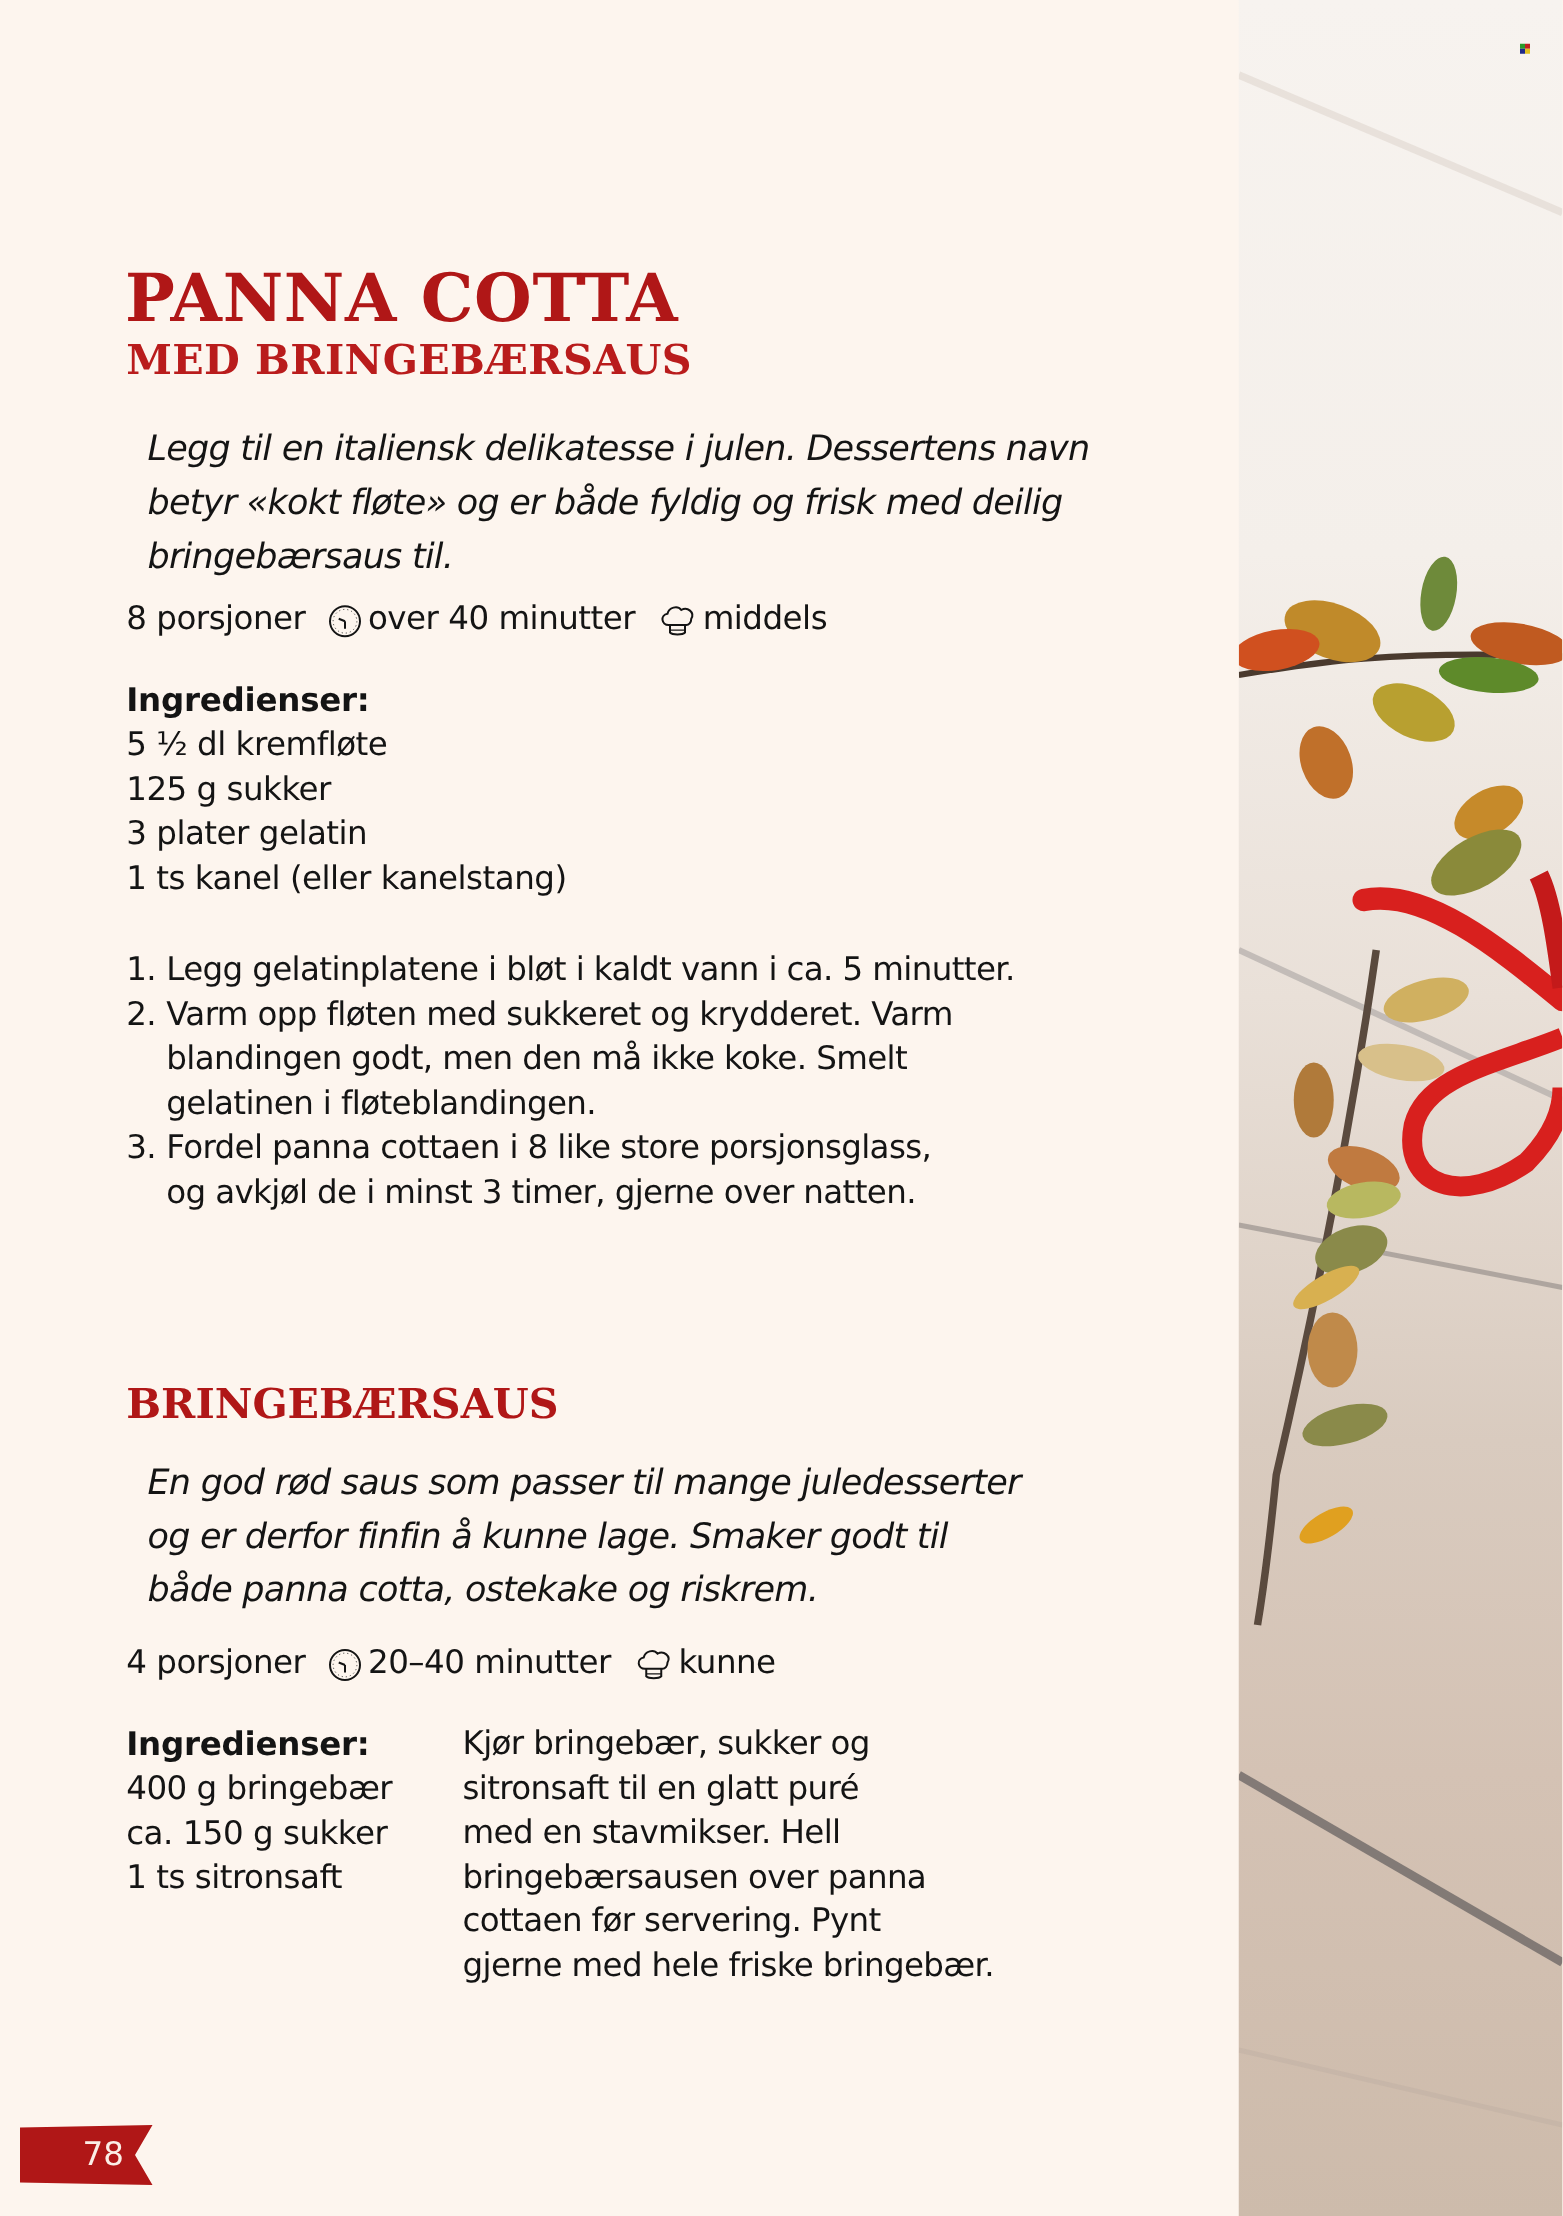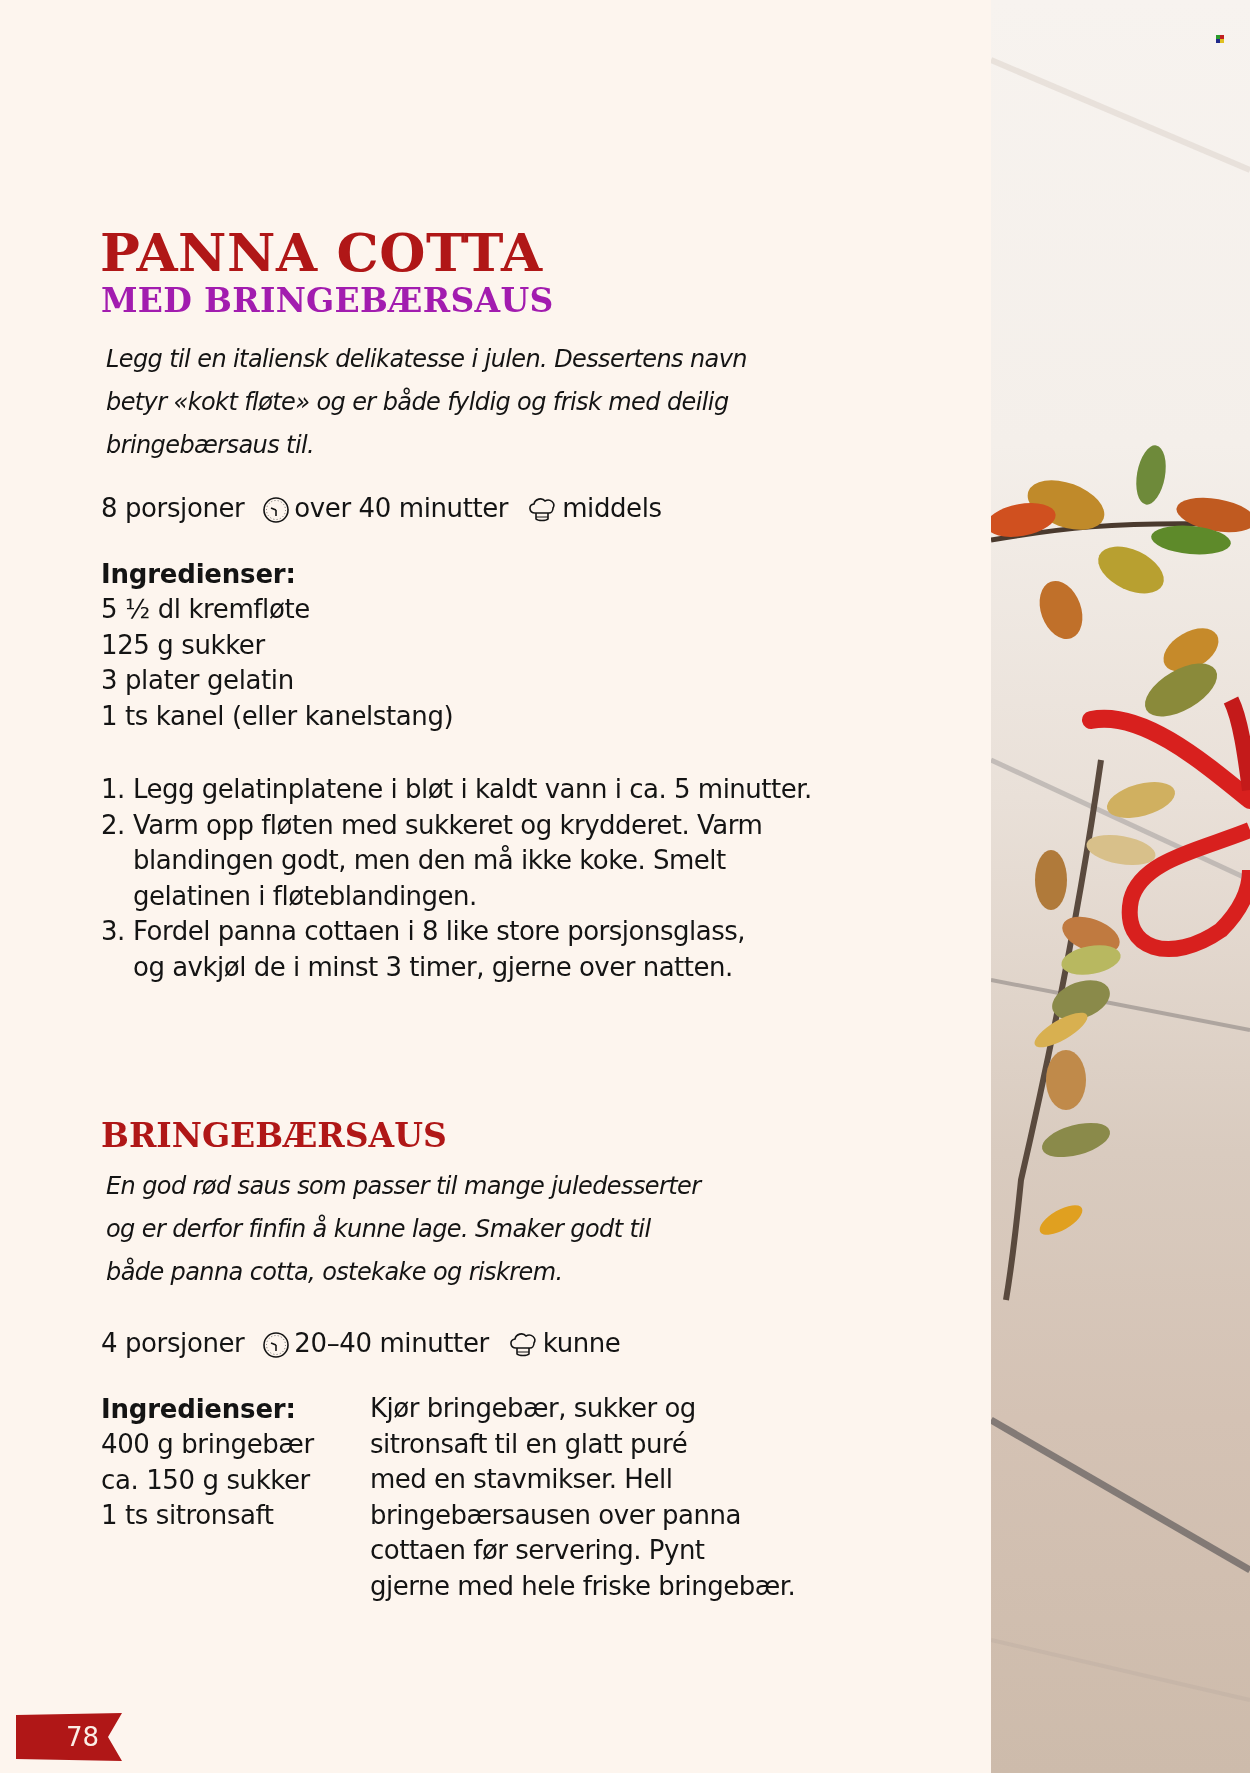--- a/index.html
+++ b/index.html
@@ -2,40 +2,40 @@
 <html><head>
 <meta charset="utf-8">
 <style>
   html, body { margin: 0; padding: 0; }
   body {
     width: 1250px; height: 1773px; position: relative; overflow: hidden;
     background: #fdf5ee;
     font-family: "DejaVu Sans", sans-serif;
     color: #141414;
   }
-  .page { position: absolute; left: 0; top: 16px; width: 991px; height: 1273px; background: #fdf5ee; text-decoration: underline; }
+  .page { position: absolute; left: 0; top: 3px; width: 991px; height: 1273px; background: #fdf5ee; text-decoration: underline; }
   .photo {
     position: absolute; left: 991px; top: 0; width: 259px; height: 1773px; overflow: hidden;
     background: linear-gradient(180deg, #f7f3ef 0%, #f4efea 25%, #e9e0d8 45%, #d9cbbf 65%, #d4c2b4 80%, #cdbbab 100%);
   }
   .photo svg { position: absolute; left: 0; top: 0; }
   .title {
     position: absolute; left: 100px; top: 206px; margin: 0;
     font-family: "DejaVu Serif", serif; font-weight: bold; color: #b01717;
     font-size: 53px; line-height: 60px; letter-spacing: 0.5px;
   }
   .subtitle {
     position: absolute; left: 101px; top: 265px; margin: 0;
-    font-family: "DejaVu Serif", serif; font-weight: bold; color: #a21caf;
+    font-family: "DejaVu Serif", serif; font-weight: bold; color: #b91c1c;
     font-size: 33px; line-height: 40px; letter-spacing: 0.3px;
   }
   .intro {
-    position: absolute; left: 102px; width: 880px; margin: 4px;
+    position: absolute; left: 102px; width: 880px; margin: 16px;
     font-family: "DejaVu Sans", sans-serif; font-style: italic;
-    font-size: 24px; line-height: 43px; letter-spacing: -0.6px;
+    font-size: 28px; line-height: 43px; letter-spacing: -0.6px;
   }
   .meta {
     position: absolute; left: 101px; display: flex; align-items: flex-end;
     font-size: 26px; line-height: 32px; letter-spacing: -0.4px;
   }
   .meta .gap { width: 18px; }
   .meta svg { margin-right: 4px; }
   .ing-head {
     position: absolute; left: 101px; margin: 0; font-weight: bold;
     font-size: 26px; line-height: 36px; letter-spacing: -0.2px;

